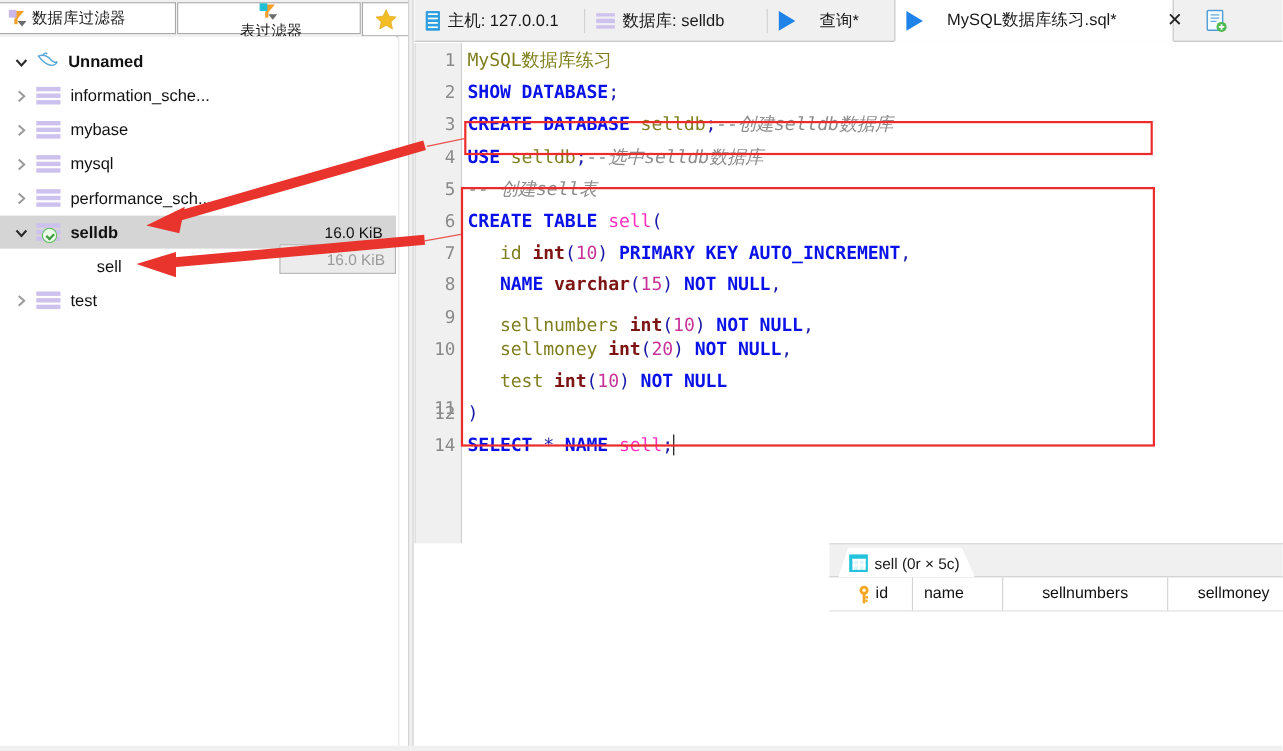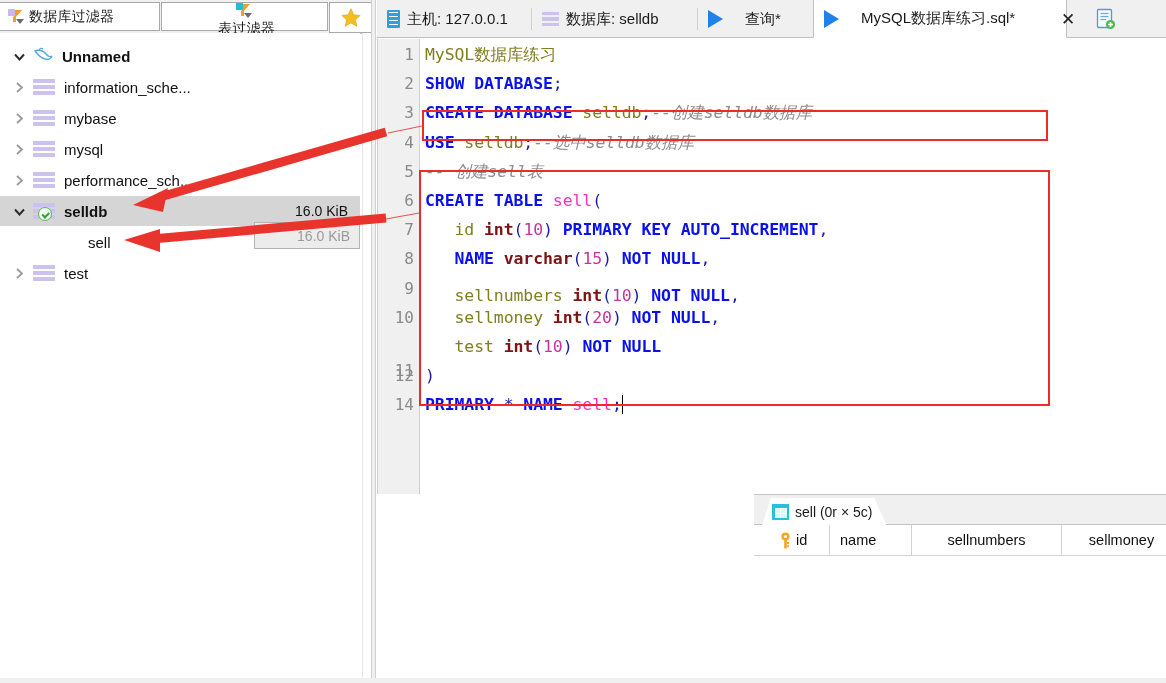--- a/index.html
+++ b/index.html
@@ -355,21 +355,21 @@
           <div class="cline" style="top: 60.4px;"><span class="kw">CREATE DATABASE </span><span class="id">selldb</span><span class="pun">;</span><span class="cmt">--创建selldb数据库</span></div>
           <div class="cline" style="top: 89.6px;"><span class="kw">USE </span><span class="id">selldb</span><span class="pun">;</span><span class="cmt">--选中selldb数据库</span></div>
           <div class="cline" style="top: 118.8px;"><span class="cmt">-- 创建sell表</span></div>
           <div class="cline" style="top: 148px;"><span class="kw">CREATE TABLE </span><span class="tbl">sell</span><span class="pun">(</span></div>
           <div class="cline" style="top: 177.2px;"><span class="id">   id </span><span class="typ">int</span><span class="pun">(</span><span class="num">10</span><span class="pun">) </span><span class="kw">PRIMARY KEY AUTO_INCREMENT</span><span class="pun">,</span></div>
           <div class="cline" style="top: 206.4px;"><span class="id">   </span><span class="kw">NAME </span><span class="typ">varchar</span><span class="pun">(</span><span class="num">15</span><span class="pun">) </span><span class="kw">NOT NULL</span><span class="pun">,</span></div>
           <div class="cline" style="top: 243px;"><span class="id">   sellnumbers </span><span class="typ">int</span><span class="pun">(</span><span class="num">10</span><span class="pun">) </span><span class="kw">NOT NULL</span><span class="pun">,</span></div>
           <div class="cline" style="top: 264.8px;"><span class="id">   sellmoney </span><span class="typ">int</span><span class="pun">(</span><span class="num">20</span><span class="pun">) </span><span class="kw">NOT NULL</span><span class="pun">,</span></div>
           <div class="cline" style="top: 294px;"><span class="id">   test </span><span class="typ">int</span><span class="pun">(</span><span class="num">10</span><span class="pun">) </span><span class="kw">NOT NULL</span></div>
           <div class="cline" style="top: 323.2px;"><span class="pun">)</span></div>
-          <div class="cline" style="top: 352.4px;"><span class="kw">PRIMARY </span><span class="pun">*</span><span class="kw"> NAME </span><span class="tbl">sell</span><span class="pun">;</span><span class="caret"></span></div>
+          <div class="cline" style="top: 352.4px;"><span class="kw">SELECT </span><span class="pun">*</span><span class="kw"> NAME </span><span class="tbl">sell</span><span class="pun">;</span><span class="caret"></span></div>
         </div>
     </div>
 
     <div id="result-pane">
       <div id="res-tabstrip">
         <div id="res-tab">
           <span class="tblicon"></span>
           <span class="rlbl">sell (0r × 5c)</span>
         </div>
       </div>

